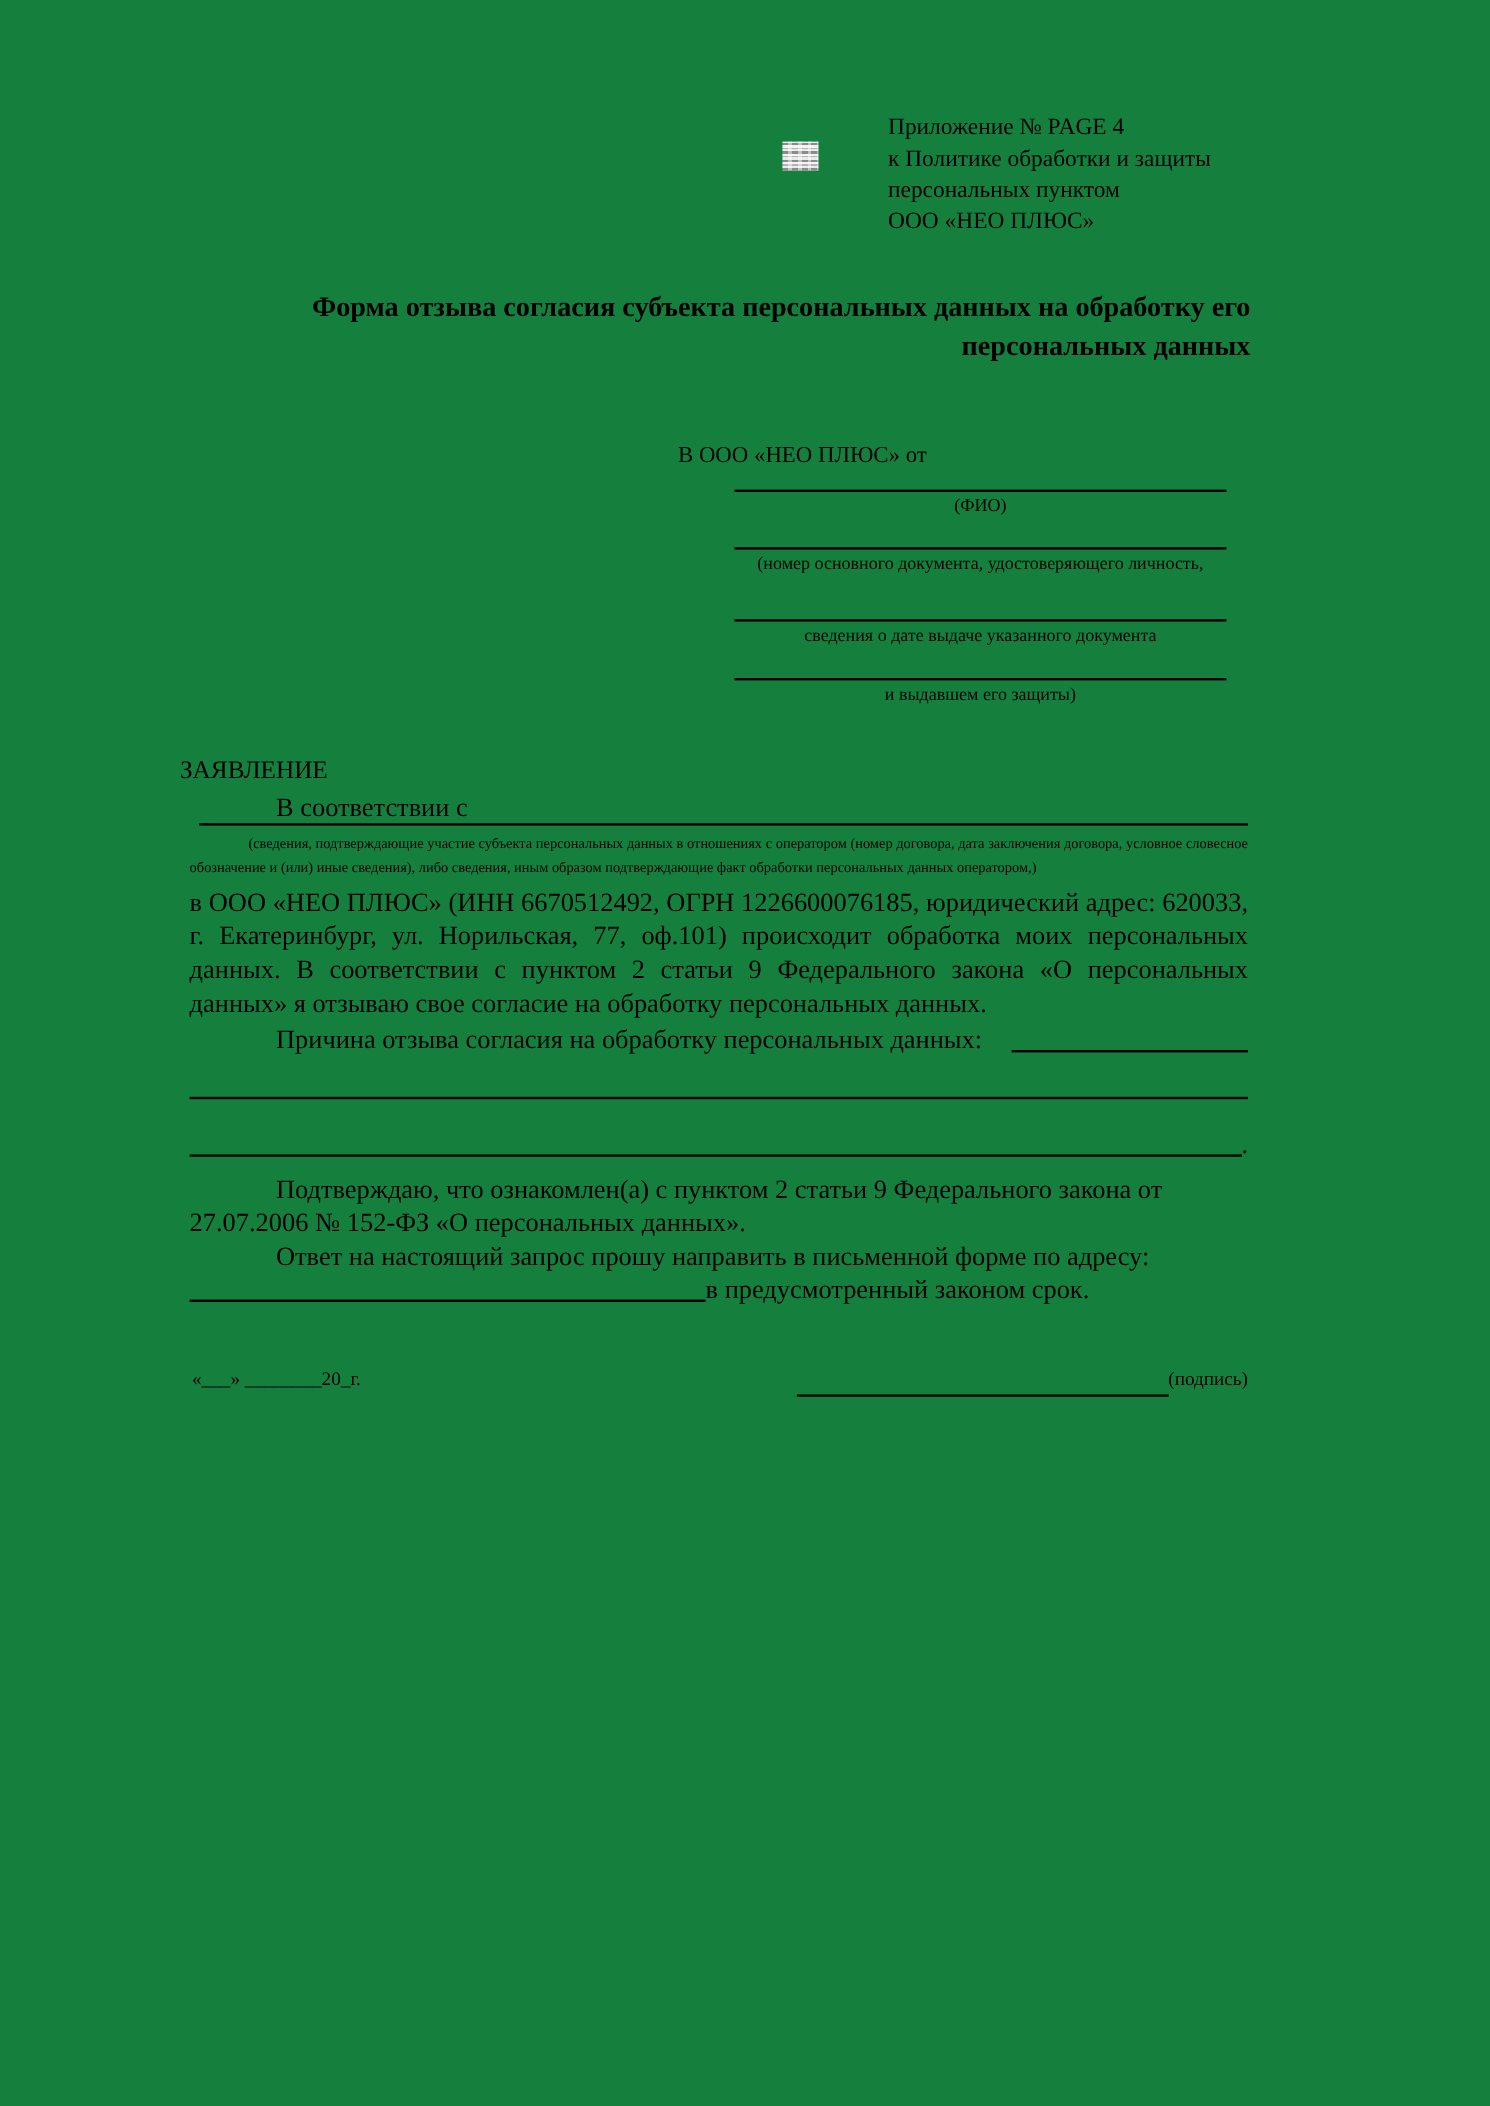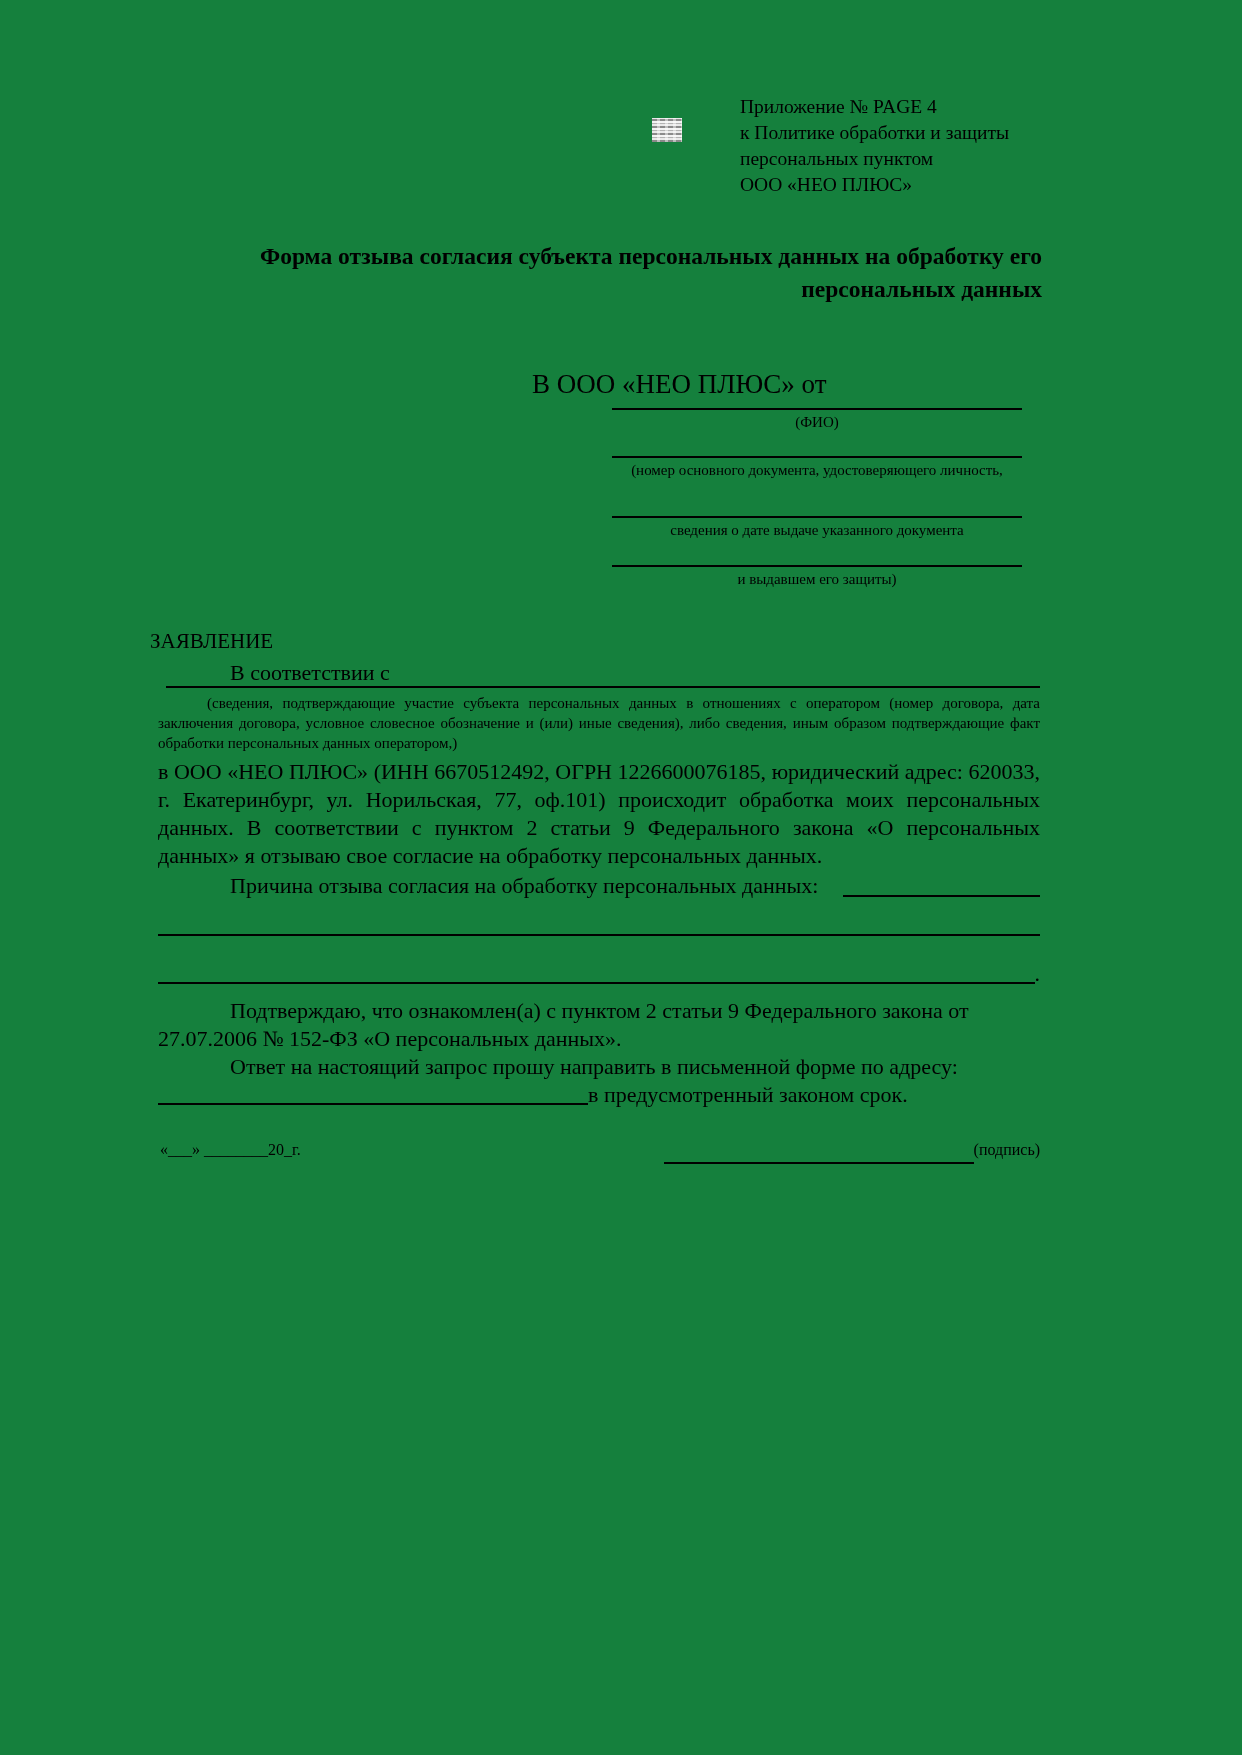--- a/index.html
+++ b/index.html
@@ -24,40 +24,40 @@
     background-image:
       repeating-linear-gradient(90deg, rgba(255,255,255,0) 0 5px, rgba(255,255,255,.45) 5px 8px),
       repeating-linear-gradient(0deg, #8a8a8a 0 2px, #e9e9e9 2px 4px, #b3b3b3 4px 5px, #f3f3f3 5px 7px);
     filter:blur(.6px);
   }
   .title {
     position:absolute; left:137px; top:240px; width:905px;
     font-weight:bold; font-size:23.5px; line-height:33px;text-align:right;
   }
   .to-line {
-    position:absolute; left:532px; top:369px;
-    font-size:27px; white-space:nowrap;
+    position:absolute; left:565px; top:369px;
+    font-size:19px; white-space:nowrap;
   }
   .fields { position:absolute; left:612px; top:408px; width:410px; }
   .field-line { border-top:2px solid #000; height:2px; }
   .field-caption { text-align:center; font-size:15px; line-height:18px; padding-top:3px; }
   .field-1 { margin-bottom:25px; }
   .field-2 { margin-bottom:37px; }
   .field-3 { margin-bottom:26px; }
 
   .zayavlenie {
     position:absolute; left:150px; top:629px; width:890px;
     font-size:21px;
   }
   .main-text { position:absolute; left:158px; top:660px; width:882px; }
   .intro-row { display:flex; font-size:22px; line-height:26px;flex-direction:column; }
   .intro-row .prefix { margin-left:72px; white-space:nowrap; }
   .fill-line { flex:1 1 auto; border-bottom:2px solid #000; margin:0 0 3px 8px; }
   .fine-print {
-    font-size:15px; line-height:20px; text-align:justify; text-indent:49px; margin-top:2px;
+    font-size:12px; line-height:20px; text-align:justify; text-indent:49px; margin-top:2px;
   }
   .body-par { font-size:22px; line-height:28px; text-align:justify; margin-top:5px; }
   .reason-row { display:flex; font-size:22px; line-height:28px; margin-top:2px;gap:17px; }
   .reason-row .prefix { margin-left:72px; white-space:nowrap; }
   .blank-line-a { height:36px; border-bottom:2px solid #000; }
   .blank-row-b { display:flex; margin-top:25px; font-size:22px; line-height:26px; }
   .blank-row-b .fill-line { margin-left:0; }
   .confirm-par { font-size:22px; line-height:28px; text-indent:72px; margin-top:10px; }
   .reply-par { font-size:22px; line-height:28px; text-indent:72px; }
   .address-row { display:flex; font-size:22px; line-height:28px; }

